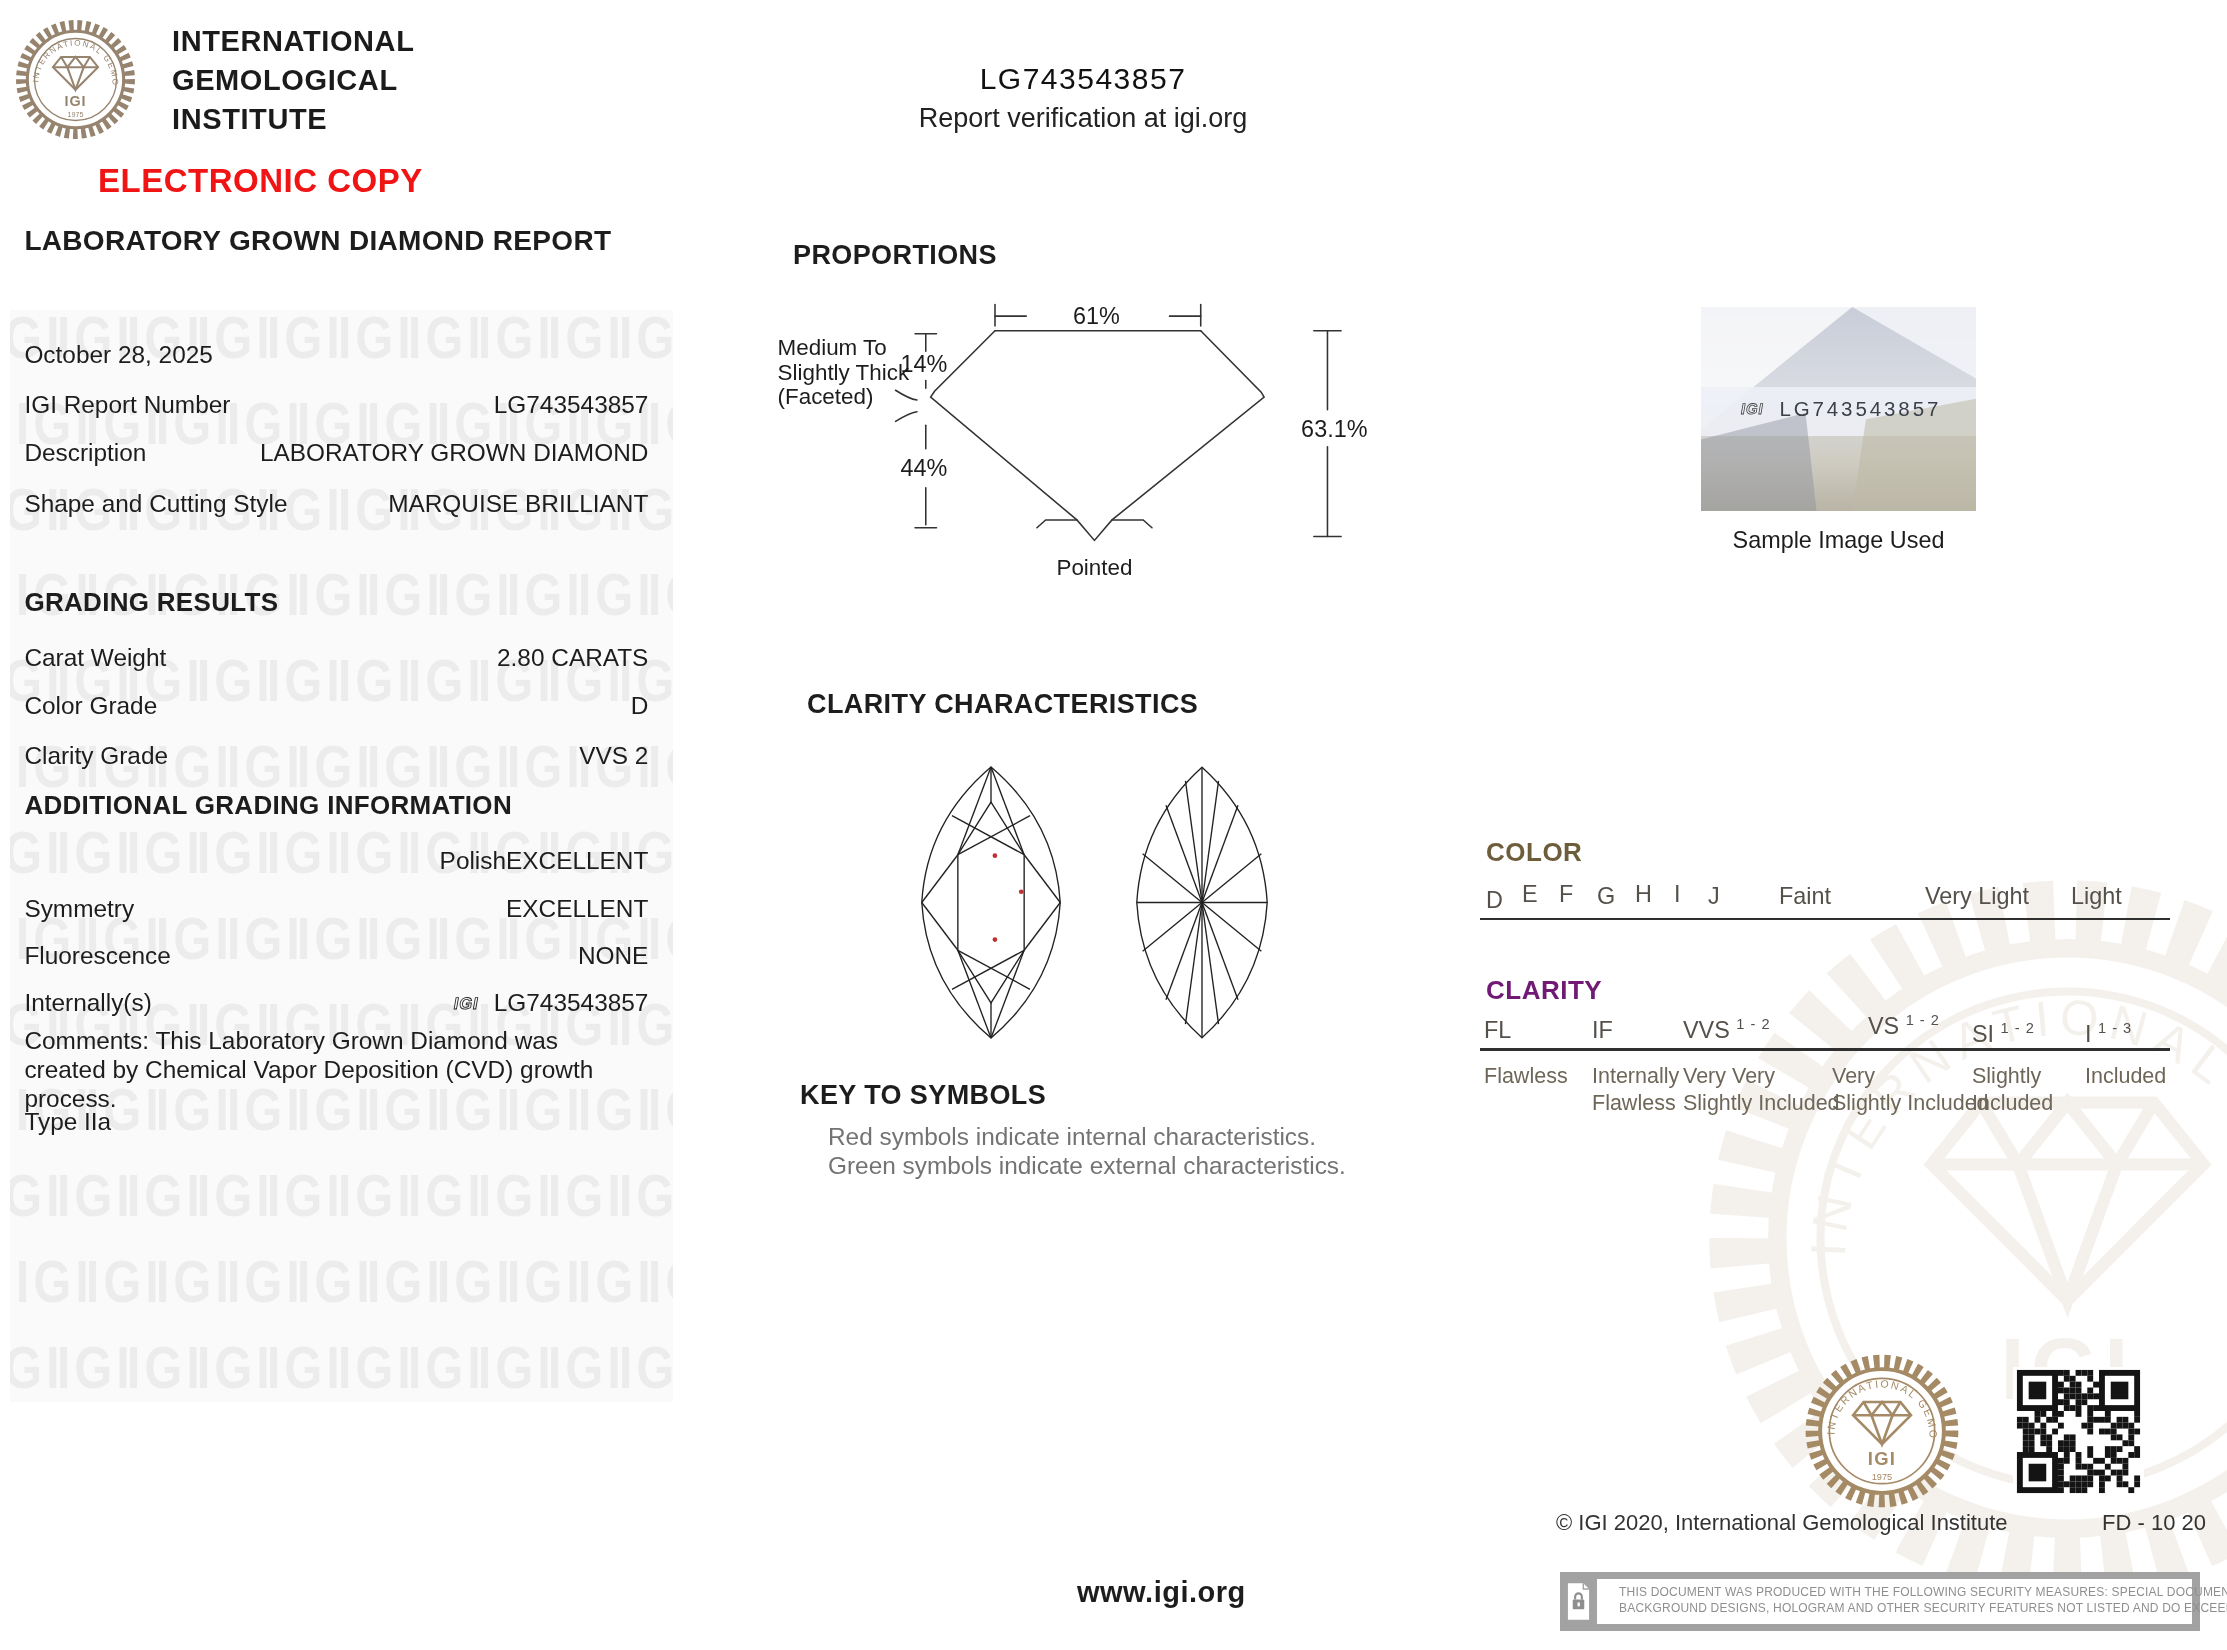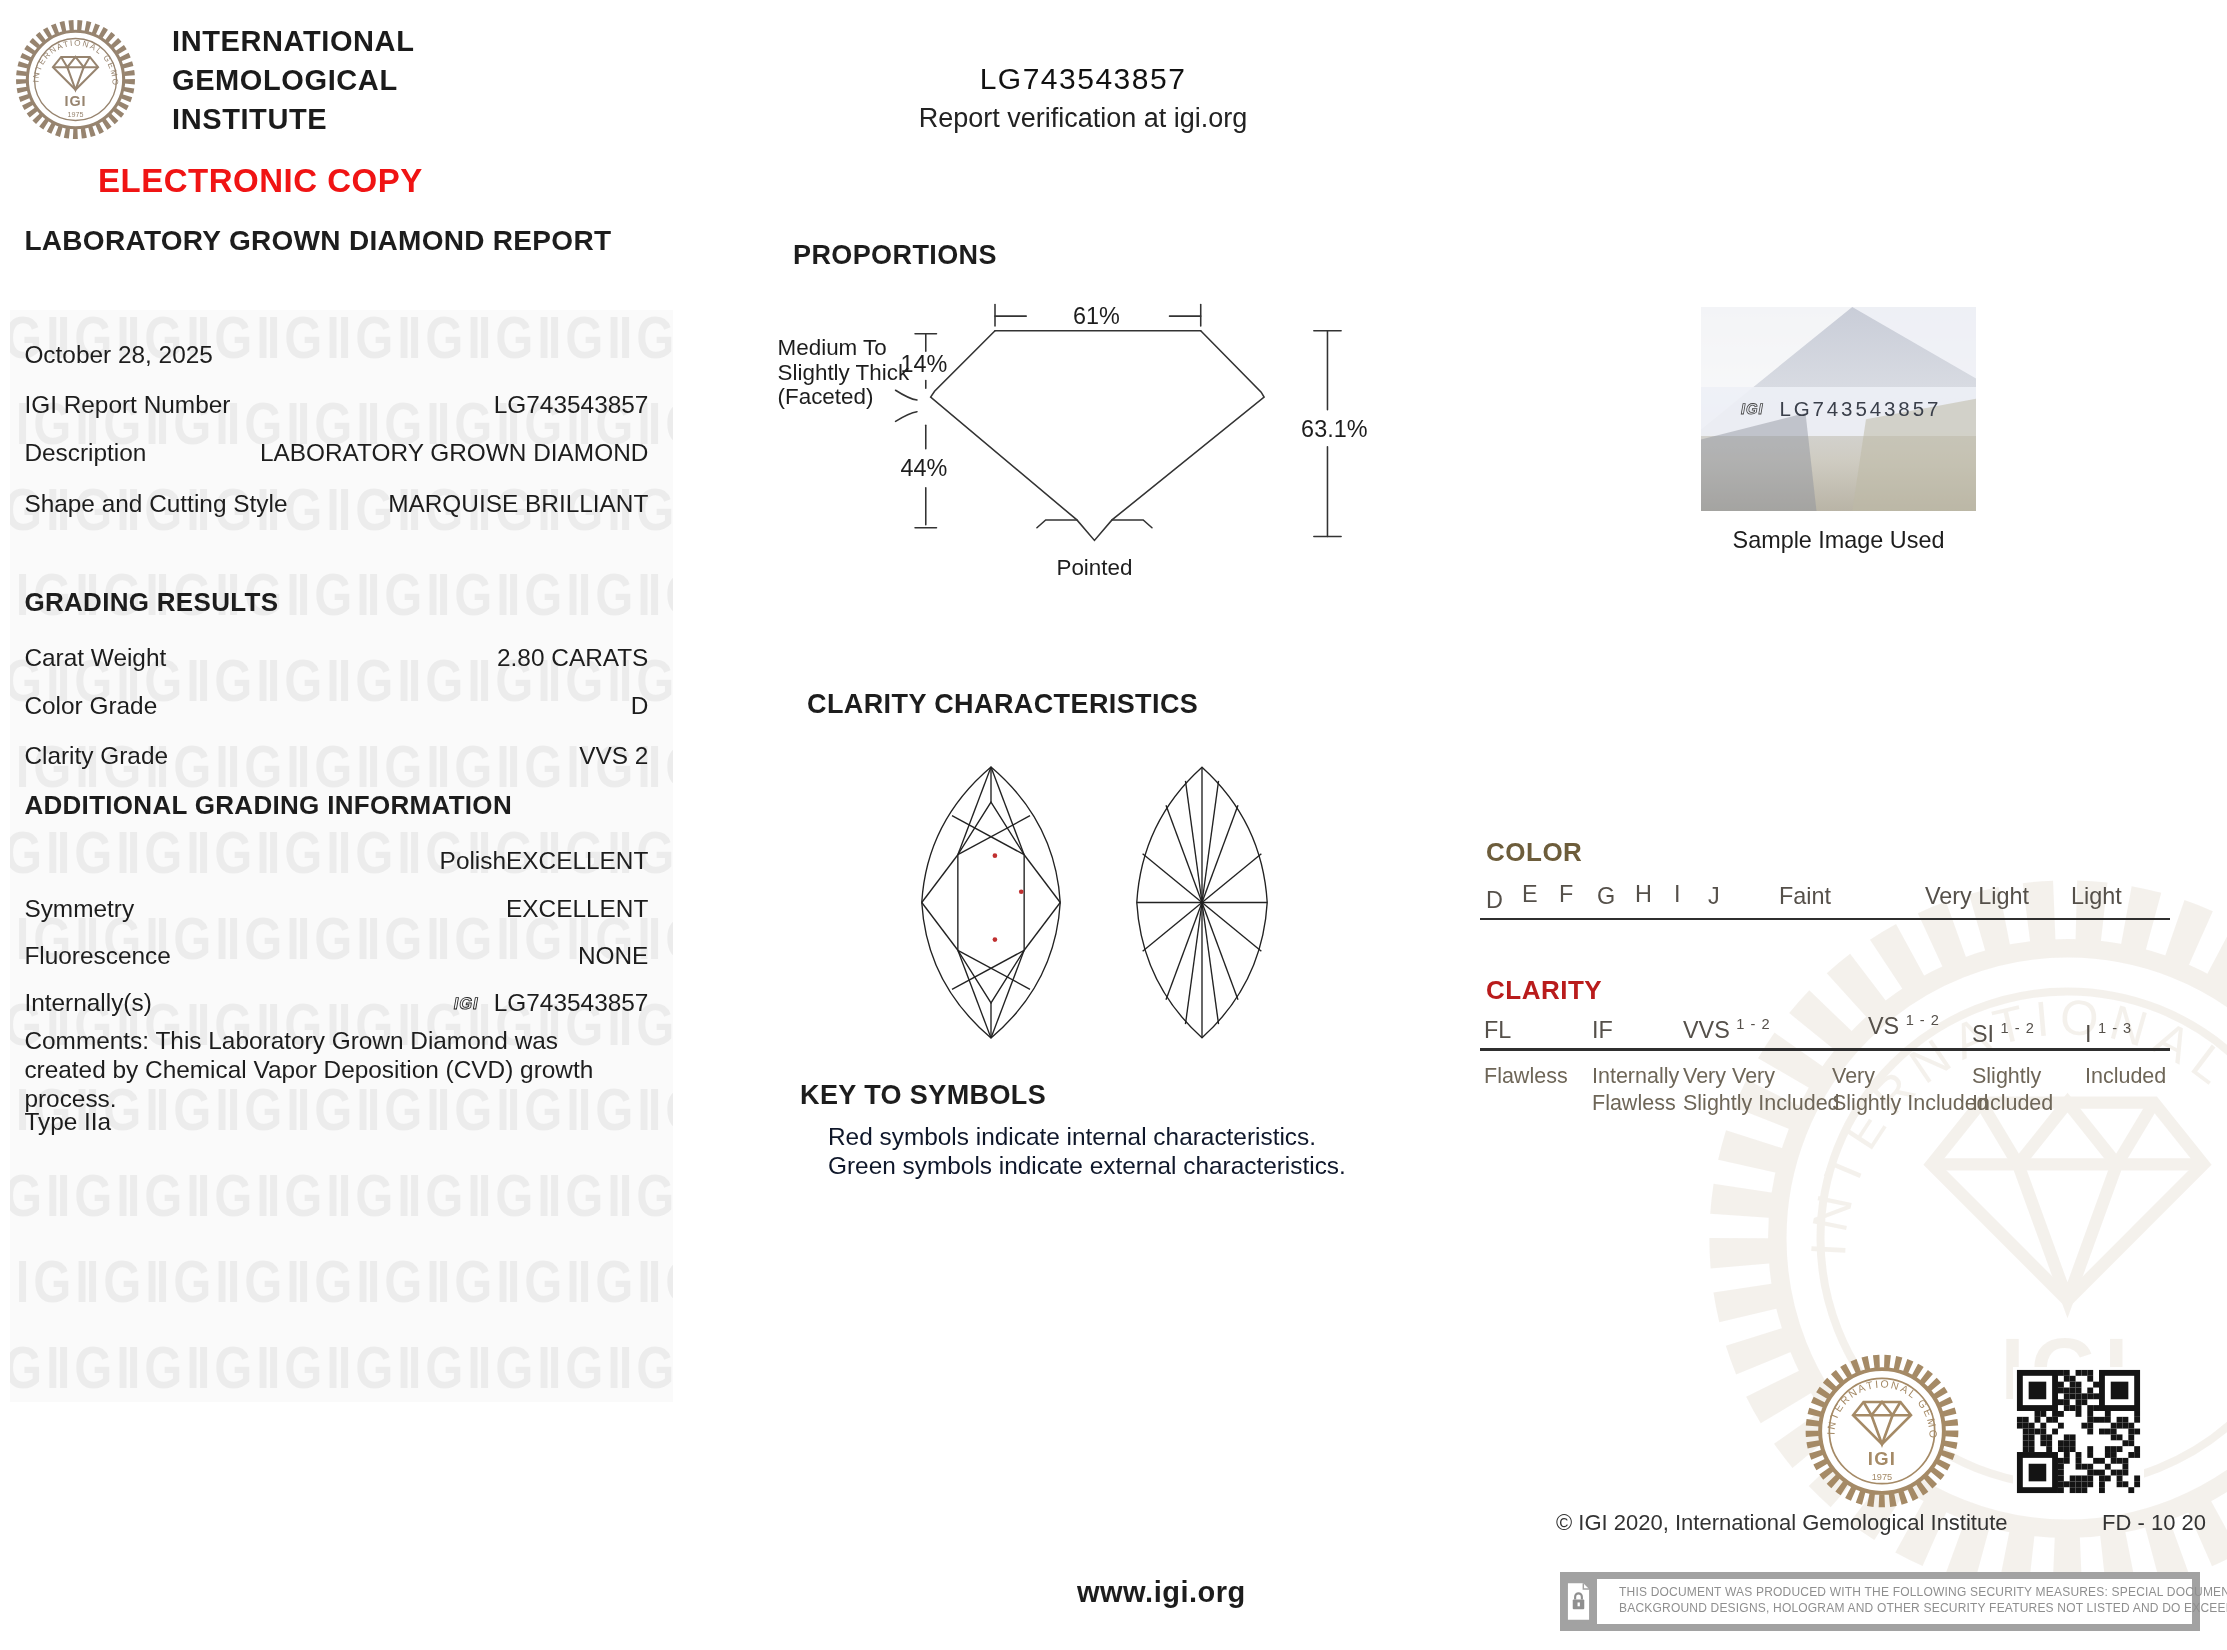--- a/index.html
+++ b/index.html
@@ -28,21 +28,21 @@
   .row .lab{text-align:left;}
   .row .val{text-align:right;display:flex;align-items:center;gap:7.8px;}
   .sect{left:24.4px;font-size:26px;font-weight:bold;letter-spacing:0.3px;}
   .date-line{left:24.4px;font-size:24.4px;}
   .comments{left:24.4px;top:1026px;width:605px;font-size:24.4px;line-height:29px;}
   .type-note{left:24.4px;top:1108px;font-size:24.4px;}
   .insc-glyph{display:inline-block;vertical-align:-2.9px;}
 
   
   .h-mid{font-size:27px;font-weight:bold;letter-spacing:0.4px;}
-  .key-lines{left:828px;top:1122px;font-size:24.4px;line-height:29px;color:#0f172a;}
+  .key-lines{left:828px;top:1122px;font-size:24.4px;line-height:29px;color:#737373;}
 
   
   .photo{left:1701px;top:307px;width:275px;height:204px;overflow:hidden;
          background:linear-gradient(180deg,#c9cdd8 0%,#d8dbe2 40%,#cfccc2 75%,#b9b4a6 100%);}
   .photo .f{position:absolute;inset:0;}
   .photo .f1{clip-path:polygon(0 0,55% 0,0 60%);background:rgba(255,255,255,.78);}
   .photo .f2{clip-path:polygon(55% 0,100% 0,100% 35%);background:rgba(244,246,250,.85);}
   .photo .f3{clip-path:polygon(0 65%,38% 52%,42% 100%,0 100%);background:rgba(140,145,155,.45);}
   .photo .f4{clip-path:polygon(60% 55%,100% 45%,100% 100%,55% 100%);background:rgba(190,185,165,.55);}
   .photo .f5{top:39%;height:24%;background:rgba(237,240,246,.9);}
@@ -436,21 +436,21 @@
   <span class="scale-item" style="left:1559px;top:881px;">F</span>
   <span class="scale-item" style="left:1597px;top:883px;">G</span>
   <span class="scale-item" style="left:1635px;top:881px;">H</span>
   <span class="scale-item" style="left:1674px;top:881px;">I</span>
   <span class="scale-item" style="left:1708px;top:883px;">J</span>
   <span class="scale-item" style="left:1779px;top:883px;">Faint</span>
   <span class="scale-item" style="left:1925px;top:883px;">Very Light</span>
   <span class="scale-item" style="left:2071px;top:883px;">Light</span>
   <div class="scale-line" style="left:1480px;top:918px;width:690px;height:2px;"></div>
 
-  <div class="abs scale-title" style="left:1486px;top:975px;color:#b91c1c;">CLARITY</div>
+  <div class="abs scale-title" style="left:1486px;top:975px;color:#701a75;">CLARITY</div>
   <span class="cl-code" style="left:1484px;top:1016px;"><span>FL</span><sup></sup></span>
   <span class="cl-code" style="left:1592px;top:1016px;"><span>IF</span><sup></sup></span>
   <span class="cl-code" style="left:1683px;top:1016px;"><span>VVS</span> <sup>1 - 2</sup></span>
   <span class="cl-code" style="left:1832px;top:1012px;margin-left:36px;"><span>VS</span> <sup>1 - 2</sup></span>
   <span class="cl-code" style="left:1972px;top:1020px;"><span>SI</span> <sup>1 - 2</sup></span>
   <span class="cl-code" style="left:2085px;top:1020px;"><span>I</span> <sup>1 - 3</sup></span>
   <div class="scale-line" style="left:1480px;top:1048px;width:690px;height:2.9px;"></div>
   <div class="cl-name" style="left:1484px;top:1063px;">
       <div>Flawless</div>
       <div></div>

